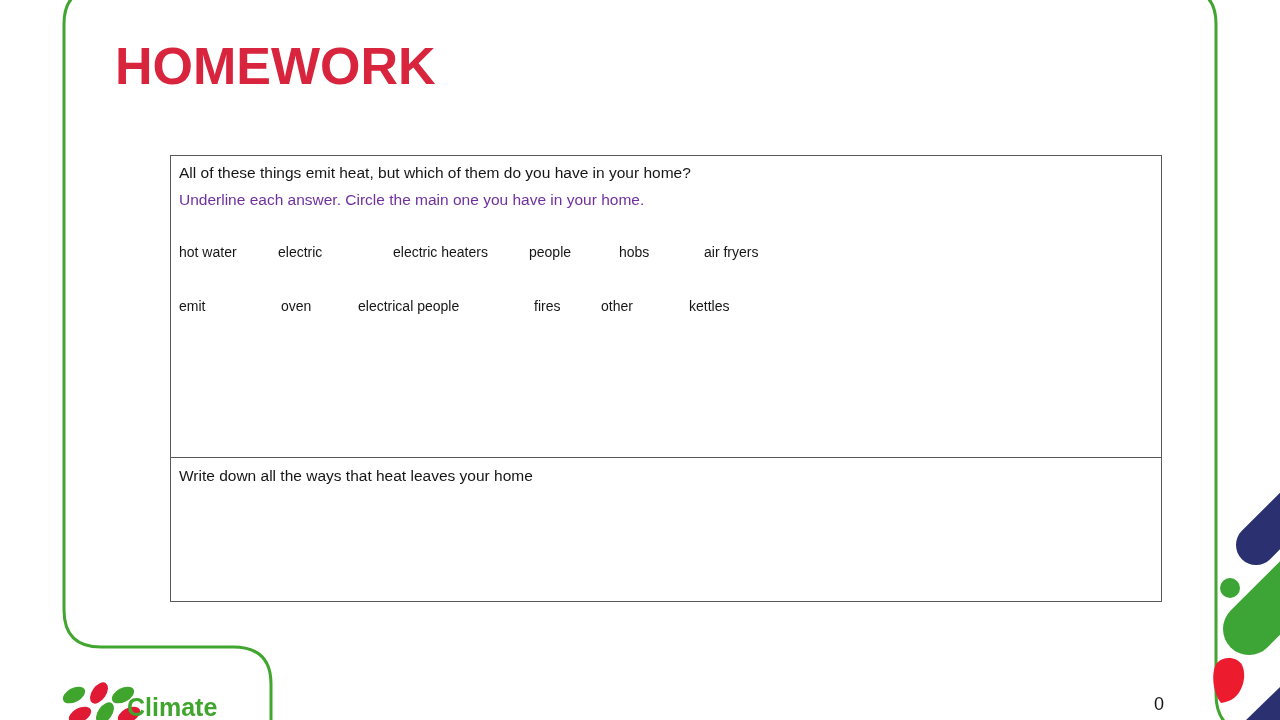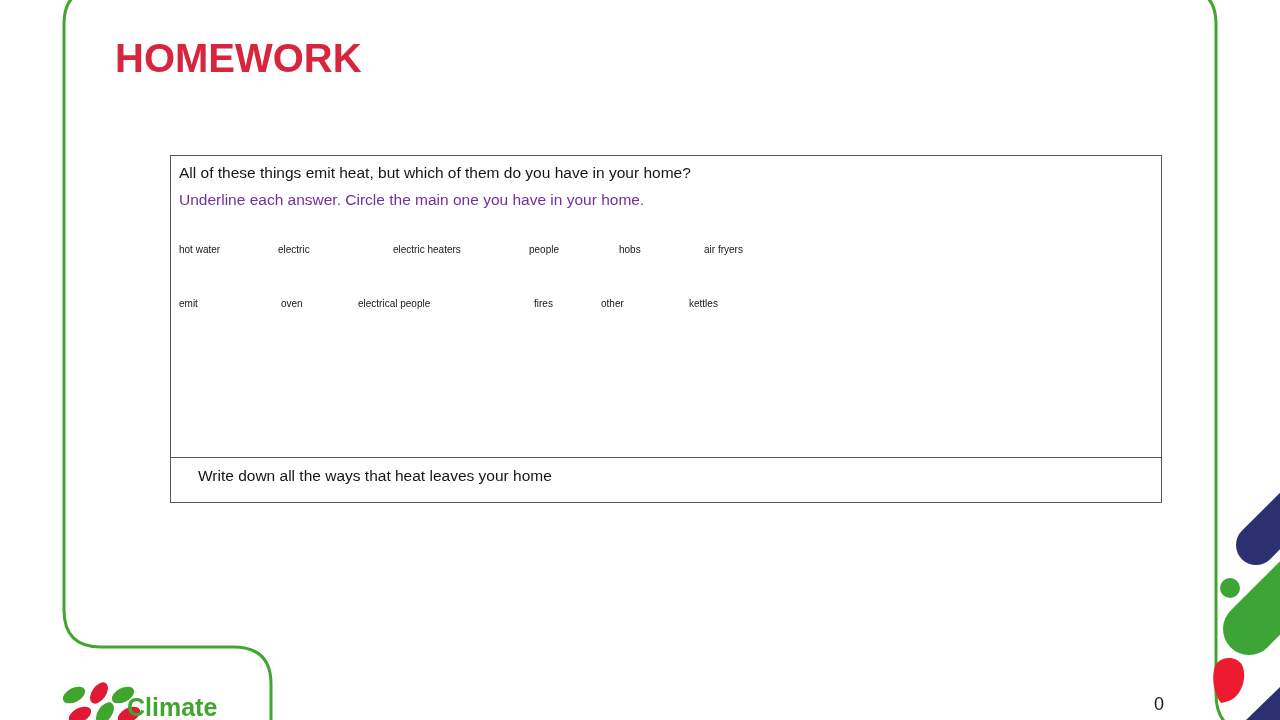--- a/index.html
+++ b/index.html
@@ -3,39 +3,39 @@
 <meta charset="utf-8">
 <style>
   html,body{margin:0;padding:0;background:#fff;}
   .slide{
     position:relative;width:1280px;height:720px;overflow:hidden;background:#ffffff;
     font-family:"Liberation Sans", sans-serif;color:#111;
   }
   .decor-svg{position:absolute;left:0;top:0;width:1280px;height:720px;pointer-events:none;}
   .title{
     position:absolute;left:115px;top:36px;margin:0;
-    font-size:40px;font-weight:bold;color:#D8243C;letter-spacing:0;
+    font-size:52px;font-weight:bold;color:#D8243C;letter-spacing:0;
   }
   .subtitle{
     position:absolute;left:115px;top:100px;margin:0;
     font-size:31px;font-weight:bold;color:#0d0d0d;
   }
   .worksheet{
-    position:absolute;left:170px;top:155px;width:992px;height:348px;
+    position:absolute;left:170px;top:155px;width:992px;height:447px;
     border:1px solid #595959;box-sizing:border-box;background:#fff;
   }
   .cell{position:relative;box-sizing:border-box;}
   .cell-1{height:302px;border-bottom:1px solid #595959;}
-  .cell-2{height:143px;margin-left:19px;}
+  .cell-2{height:143px;}
   .ws-text{position:absolute;margin:0;font-size:15.5px;line-height:19px;white-space:nowrap;color:#161616;}
   .prompt{left:8px;top:7px;}
   .instruction{left:8px;top:34px;color:#7030A0;}
   .question{left:8px;top:196px;}
   .cell2-prompt{left:8px;top:8px;}
-  .word{position:absolute;font-size:10px;white-space:nowrap;color:#161616;}
+  .word{position:absolute;font-size:14px;white-space:nowrap;color:#161616;}
   .row-1 .word{top:88px;}
   .row-2 .word{top:142px;}
   .page-number{position:absolute;left:1154px;top:694px;font-size:18px;color:#141414;}
   .logo-svg{position:absolute;left:55px;top:680px;width:250px;height:40px;overflow:hidden;}
 </style>
 </head>
 <body>
 
 <div class="slide">
 

